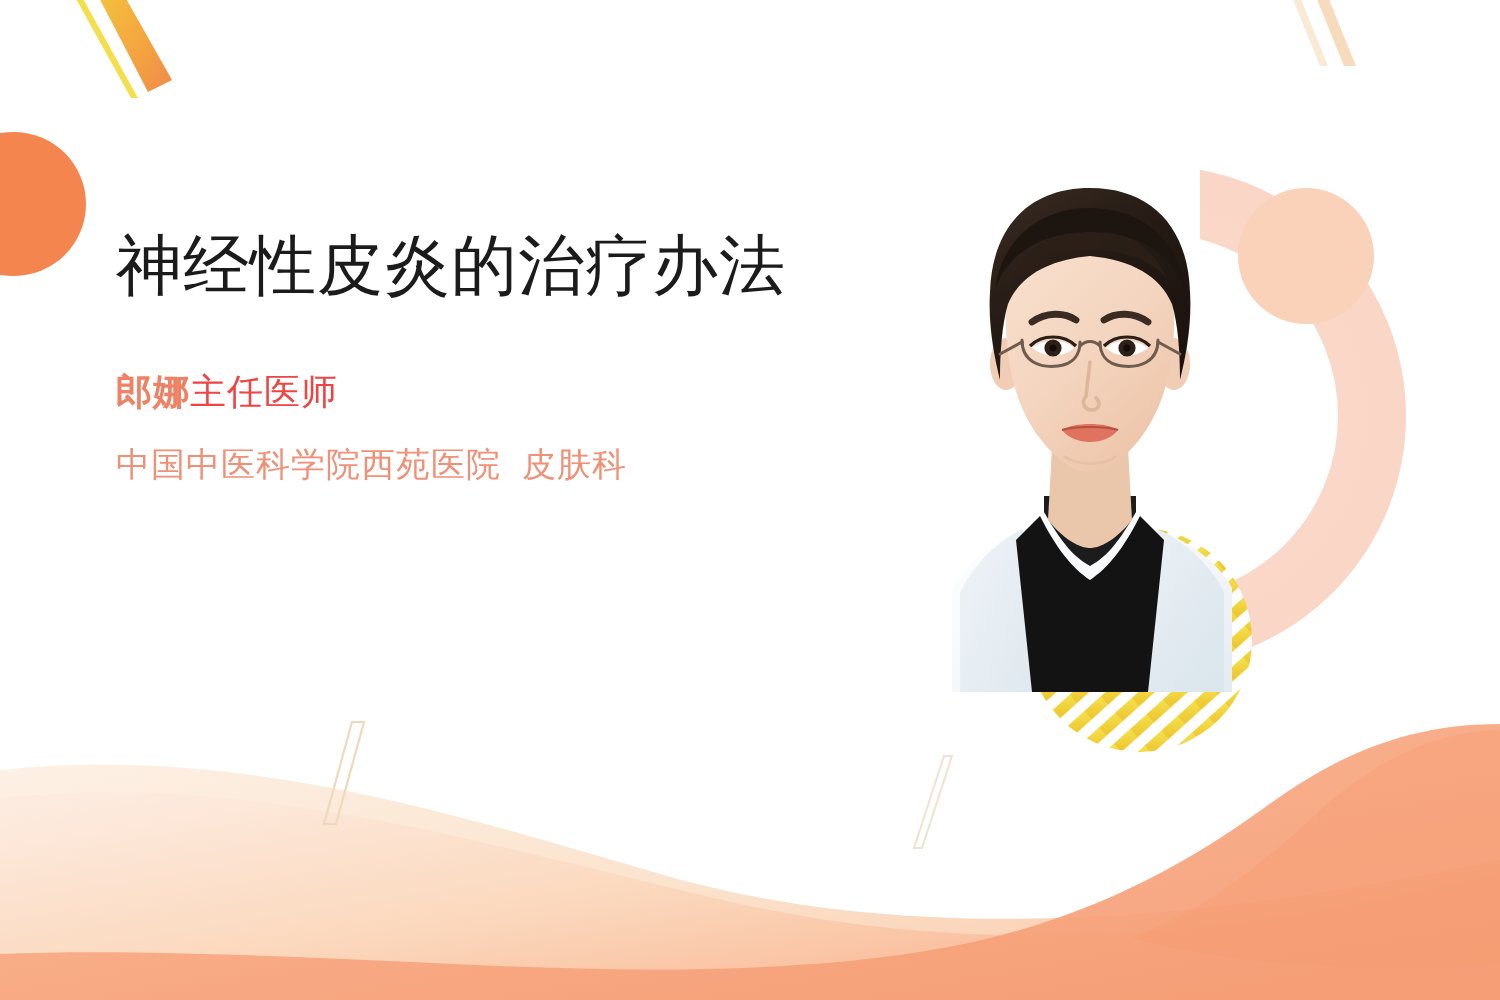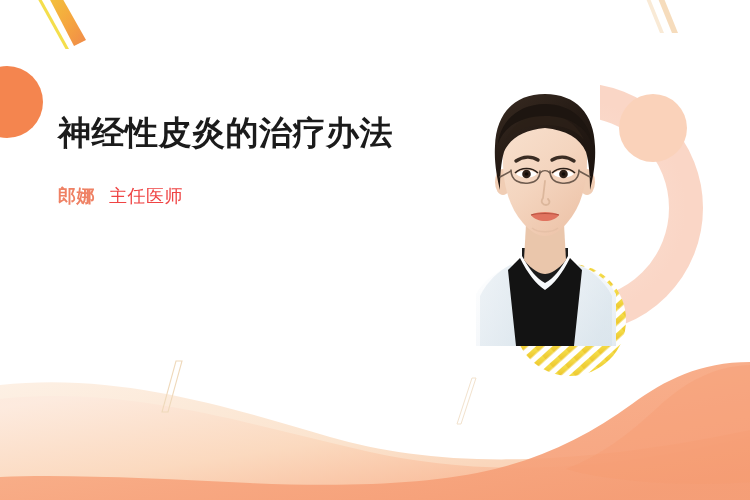--- a/index.html
+++ b/index.html
@@ -28,31 +28,30 @@
   .text-block {
     position: absolute;
     left: 58px;
     top: 112px;
     width: 360px;
     z-index: 30;
   }
   .title {
     font-size: 33px;
     line-height: 42px;
-    font-weight: 700;
+    font-weight: 400;
     color: #1b1b1b;
     letter-spacing: 0.5px;
     margin: 0;
     white-space: pre-line;
   }
   .credit-row {
     margin-top: 30px;
     display: flex;
     align-items: baseline;
-    gap: 14px;
   }
   .doctor-name {
     font-size: 18px;
     font-weight: 700;
     color: #ef8164;
     letter-spacing: 0.5px;
   }
   .doctor-title {
     font-size: 18px;
     font-weight: 400;
@@ -292,15 +291,16 @@
   </div>
 
   <div class="text-block">
     <h1 class="title">神经性皮炎的治疗办法</h1>
 
     <div class="credit-row">
       <span class="doctor-name">郎娜</span>
       <span class="doctor-title">主任医师</span>
     </div>
 
+    <div class="affiliation">中国中医科学院西苑医院  皮肤科</div>
   </div>
 
 </div>
 
 </body></html>

